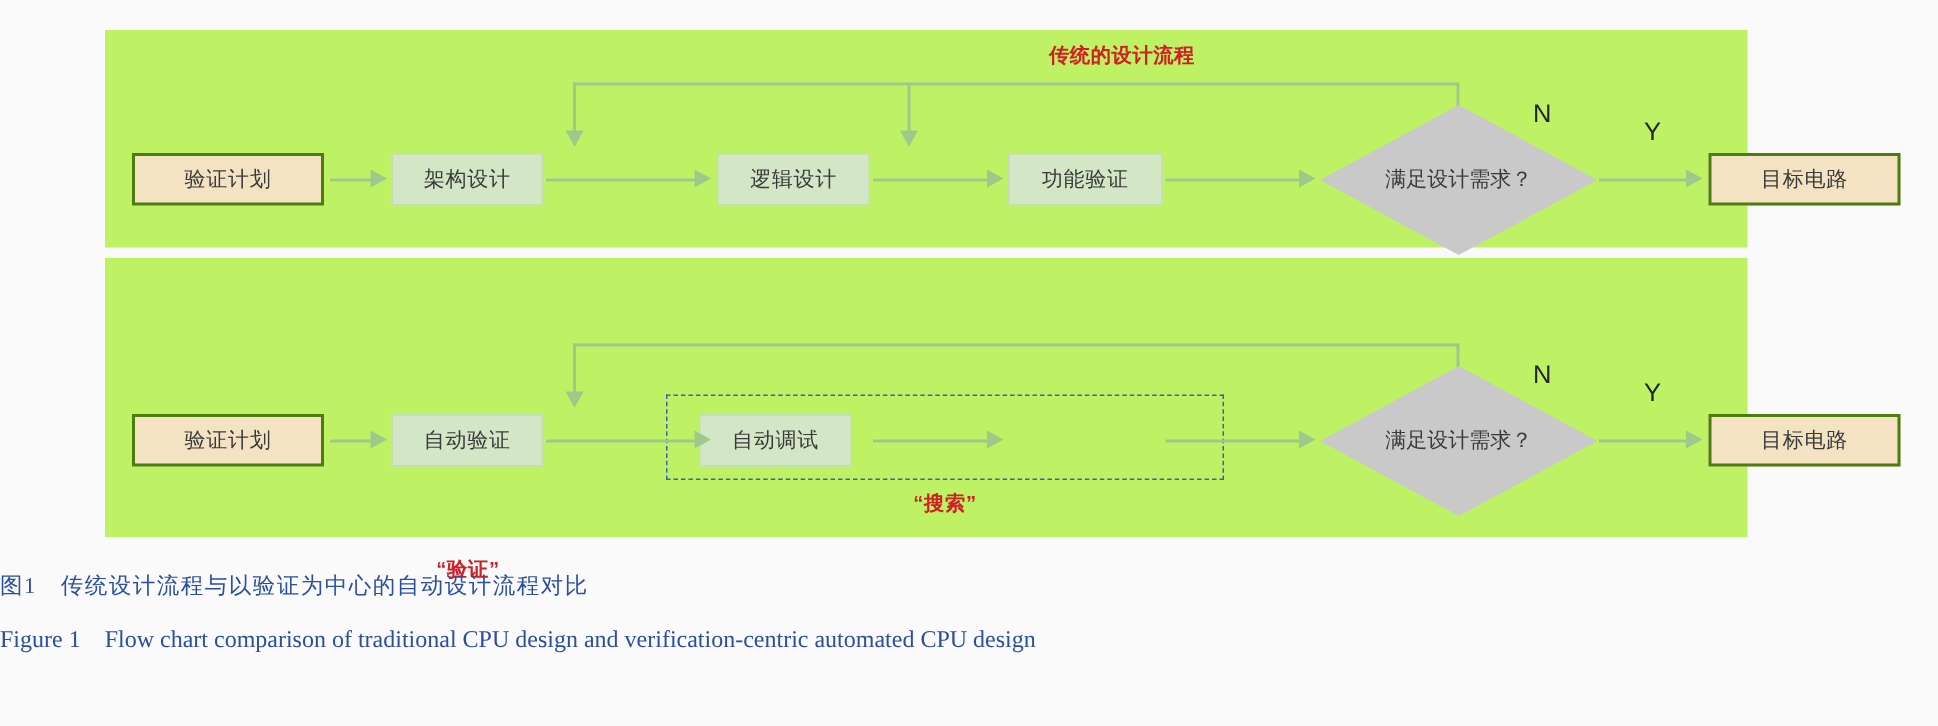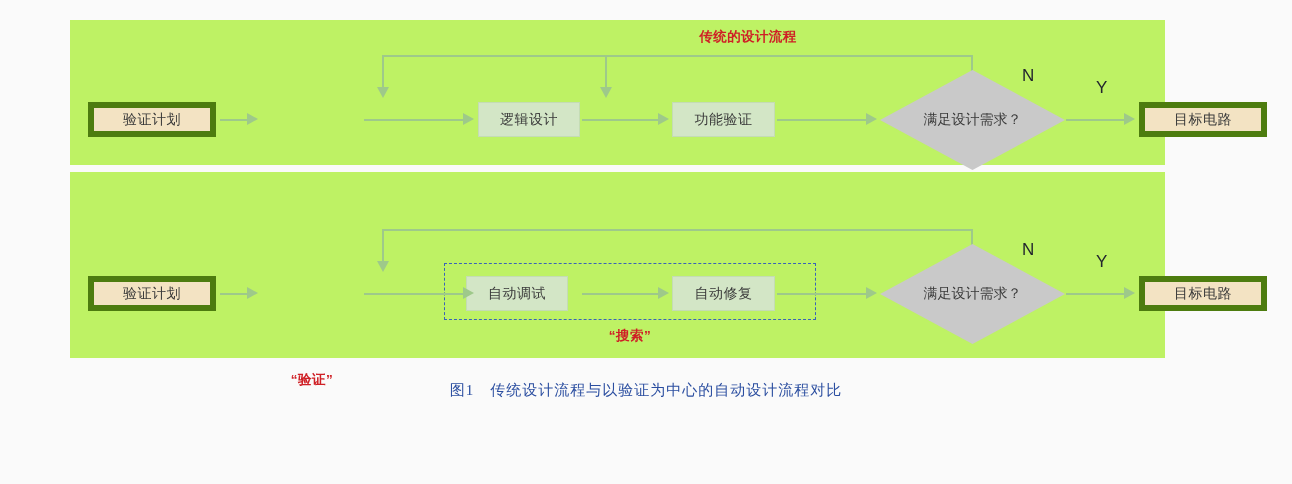--- a/index.html
+++ b/index.html
@@ -33,21 +33,21 @@
     position:absolute;
     box-sizing:border-box;
     display:flex;align-items:center;justify-content:center;
     font-size:14px;
     color:#3a3a3a;
     white-space:nowrap;
     letter-spacing:0.5px;
   }
   .node.terminal{
     background:#f3e3c3;
-    border:6px solid #4d7c0f;
+    border:2px solid #4d7c0f;
   }
   .node.process{
     background:#d3e6c6;
     border:1px solid #c4dcb4;
   }
 
   .diamond{
     position:absolute;
     font-size:14px;color:#3a3a3a;white-space:nowrap;
     display:flex;align-items:center;justify-content:center;text-align:center;
@@ -92,21 +92,21 @@
   .red-tag{
     position:absolute;
     color:#cf2026;font-size:13.5px;font-weight:bold;
     white-space:nowrap;transform:translateX(-50%);
     letter-spacing:0.5px;
   }
 
   
   .caption{
     position:absolute;
-    width:1292px;text-align:center;
+    width:1292px;text-align:left;
     color:#2b4ea0;
     font-family:"Liberation Serif","DejaVu Serif",serif;
     white-space:nowrap;
   }
   #caption-cn{top:381px;font-size:15px;letter-spacing:1px;}
   #caption-en{top:418px;font-size:16px;}
 </style>
 </head>
 <body>
 
@@ -118,20 +118,21 @@
 
     <div class="hline" style="left:312px;top:35px;width:590px;"></div>
     <div class="vline" style="left:901px;top:35px;height:18px;"></div>
     <div class="vline" style="left:312px;top:35px;height:34px;"></div>
     <div class="arrow-d" style="left:307px;top:67px;"></div>
     <div class="vline" style="left:535px;top:35px;height:34px;"></div>
     <div class="arrow-d" style="left:530px;top:67px;"></div>
 
     <div class="node terminal" style="left:18px;top:82px;width:128px;height:35px;">验证计划</div>
 
+    <div class="node process" style="left:191px;top:82px;width:101px;height:35px;">架构设计</div>
 
     <div class="node process" style="left:408px;top:82px;width:102px;height:35px;">逻辑设计</div>
 
     <div class="node process" style="left:602px;top:82px;width:103px;height:35px;">功能验证</div>
 
     <div class="diamond" style="left:810px;top:50px;width:185px;height:100px;">
       <span class="dshape"></span>
       <span class="dlabel">满足设计需求？</span>
     </div>
 
@@ -161,24 +162,24 @@
 
     <div class="hline" style="left:312px;top:57px;width:590px;"></div>
     <div class="vline" style="left:901px;top:57px;height:18px;"></div>
     <div class="vline" style="left:312px;top:57px;height:34px;"></div>
     <div class="arrow-d" style="left:307px;top:89px;"></div>
 
     <div class="dashbox" style="left:374px;top:91px;width:372px;height:57px;"></div>
 
     <div class="node terminal" style="left:18px;top:104px;width:128px;height:35px;">验证计划</div>
 
+    <div class="node process" style="left:191px;top:104px;width:101px;height:35px;">自动验证</div>
 
     <div class="node process" style="left:396px;top:104px;width:102px;height:35px;">自动调试</div>
 
-    <div class="node process" style="left:602px;top:104px;width:103px;height:35px;">自动修复</div>
 
     <div class="diamond" style="left:810px;top:72px;width:185px;height:100px;">
       <span class="dshape"></span>
       <span class="dlabel">满足设计需求？</span>
     </div>
 
     <div class="node terminal" style="left:1069px;top:104px;width:128px;height:35px;">目标电路</div>
 
     <div class="hline" style="left:150px;top:121px;width:29px;"></div>
     <div class="arrow-r" style="left:177px;top:115px;"></div>
@@ -196,14 +197,15 @@
     <div class="arrow-r" style="left:1054px;top:115px;"></div>
 
     <div class="branch-label" style="left:952px;top:68px;">N</div>
     <div class="branch-label" style="left:1026px;top:80px;">Y</div>
 
     <div class="red-tag" style="left:242px;top:155px;margin-top:44px;">“验证”</div>
     <div class="red-tag" style="left:560px;top:155px;">“搜索”</div>
   </div>
 
   <div class="caption" id="caption-cn">图1 传统设计流程与以验证为中心的自动设计流程对比</div>
+  <div class="caption" id="caption-en">Figure 1 Flow chart comparison of traditional CPU design and verification-centric automated CPU design</div>
 
 </div>
 
 </body></html>

